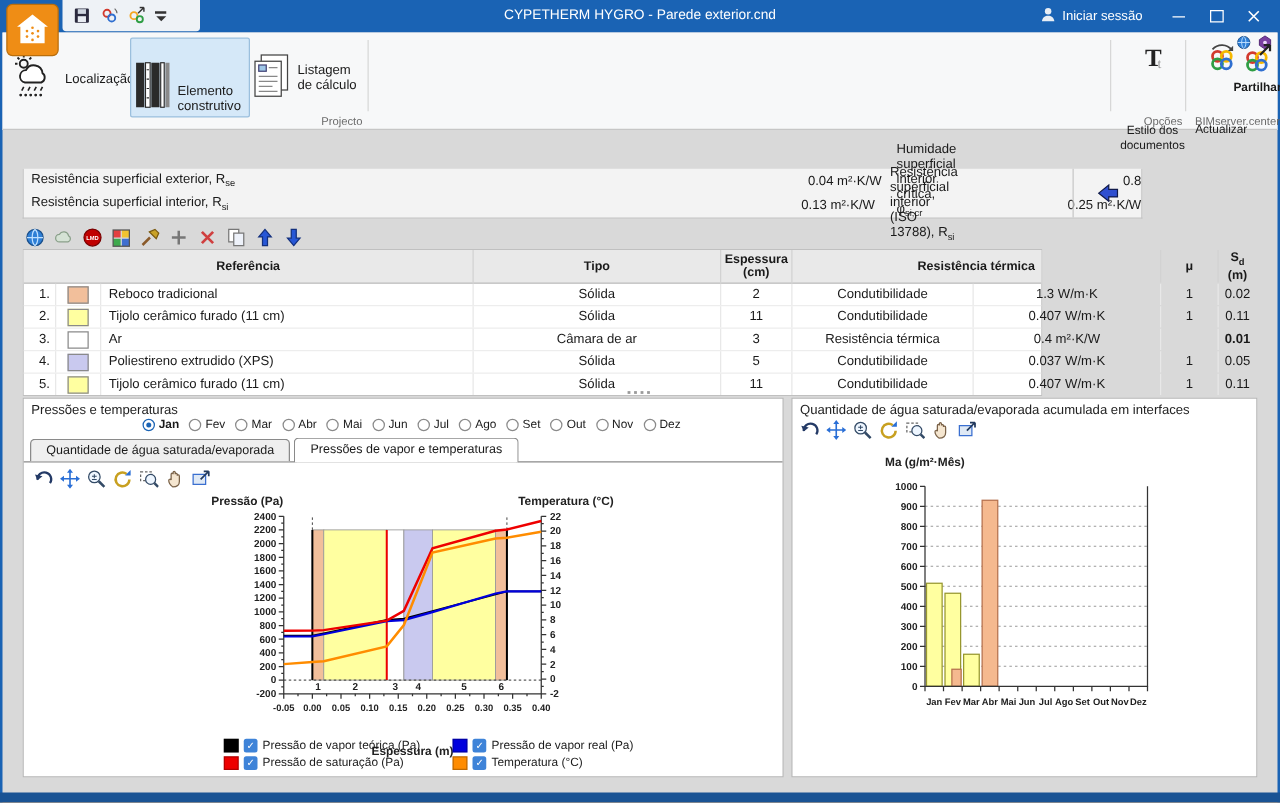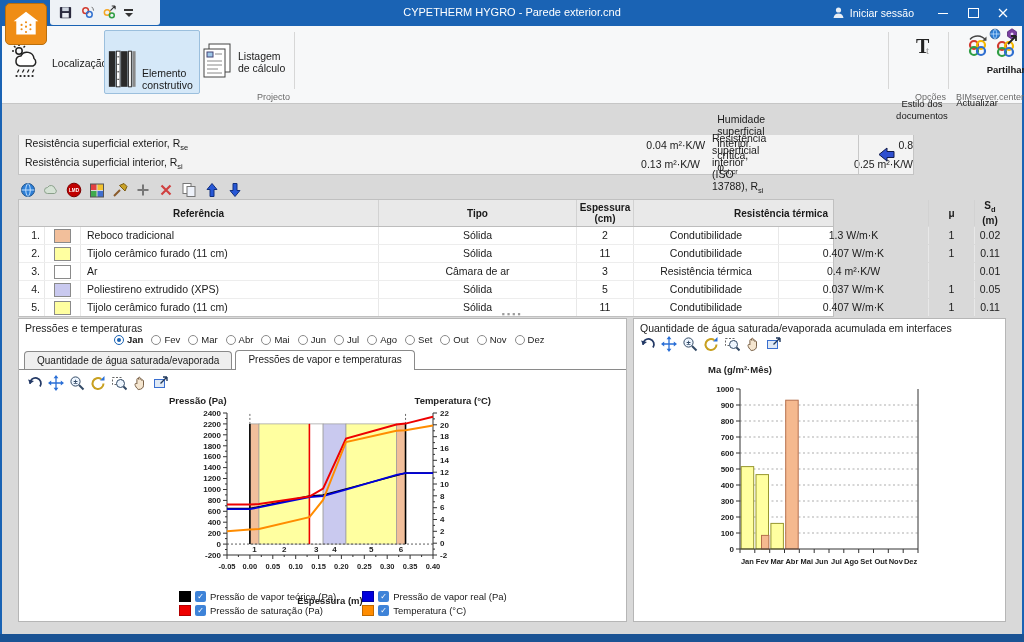--- a/index.html
+++ b/index.html
@@ -395,21 +395,21 @@
           <div class="c-num">3.</div>
           <div class="c-sw">
             <span style="background:#ffffff"></span>
           </div>
           <div class="c-ref">Ar</div>
           <div class="c-mid">Câmara de ar</div>
           <div class="c-mid">3</div>
           <div class="c-mid">Resistência térmica</div>
           <div class="c-mid">0.4 m²·K/W</div>
           <div class="c-mid"></div>
-          <div class="c-mid" style="border-right:none;">0.01</div>
+          <div class="c-mid" style="border-right:none;font-weight:bold;">0.01</div>
         </div>
         <div class="tgrid trow">
           <div class="c-num">4.</div>
           <div class="c-sw">
             <span style="background:#c9c9ef"></span>
           </div>
           <div class="c-ref">Poliestireno extrudido (XPS)</div>
           <div class="c-mid">Sólida</div>
           <div class="c-mid">5</div>
           <div class="c-mid">Condutibilidade</div>

